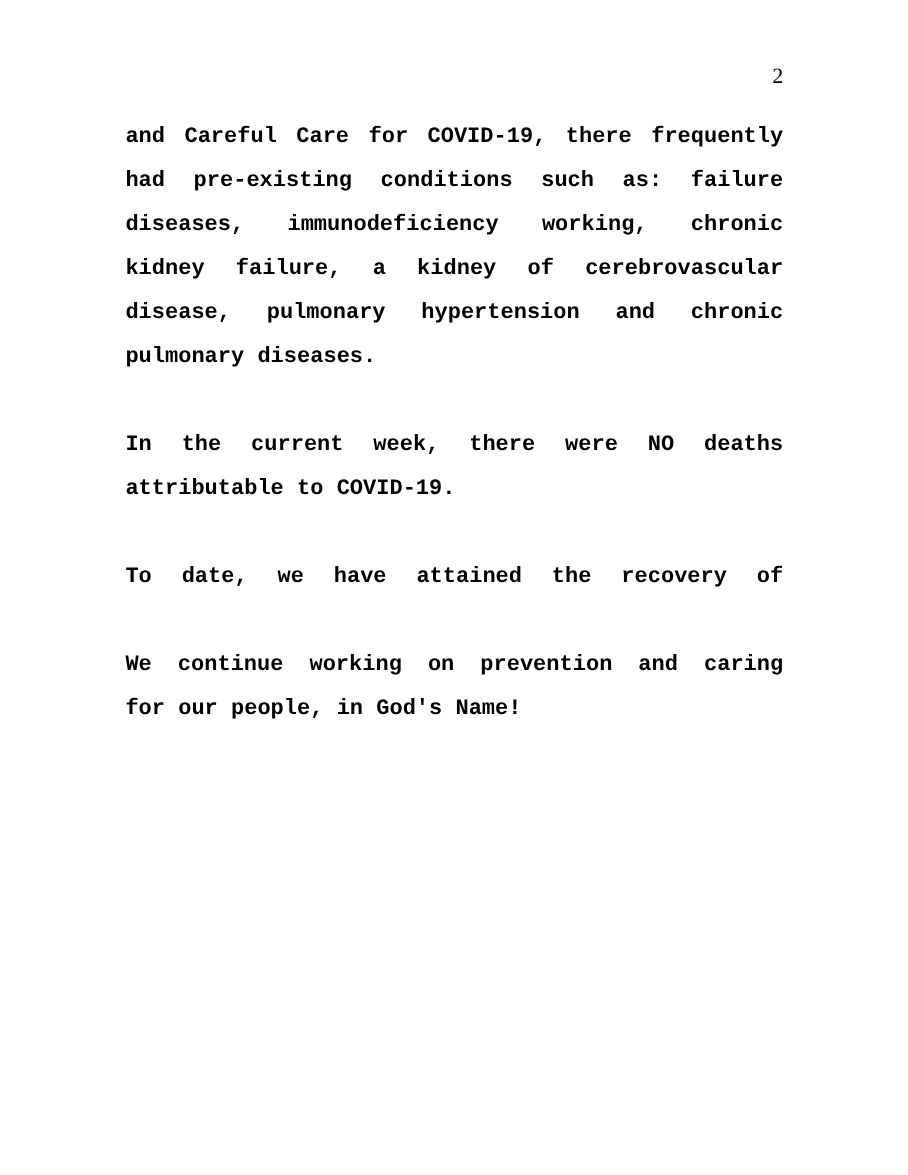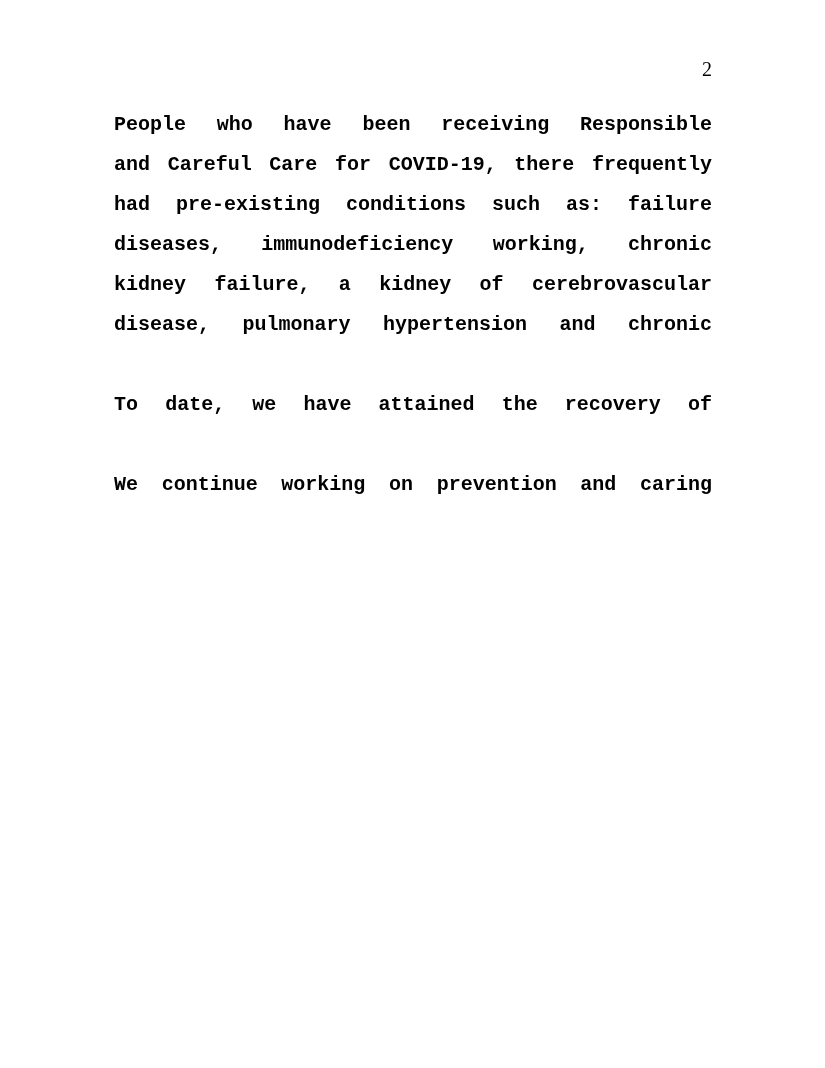--- a/index.html
+++ b/index.html
@@ -54,31 +54,36 @@
 </head>
 <body>
 
 <div class="page">
 
   <div class="page-number">2</div>
 
   <div class="doc-body">
 
     <div class="paragraph">
-      <div class="line">People who have been receiving Responsible</div>
       <div class="line">and Careful Care for COVID-19, there frequently</div>
       <div class="line">had pre-existing conditions such as: failure</div>
       <div class="line">diseases, immunodeficiency working, chronic</div>
       <div class="line">kidney failure, a kidney of cerebrovascular</div>
       <div class="line">disease, pulmonary hypertension and chronic</div>
+      <div class="line last">pulmonary diseases.</div>
     </div>
 
+    <div class="paragraph">
+      <div class="line">In the current week, there were NO deaths</div>
+      <div class="line last">attributable to COVID-19.</div>
+    </div>
 
     <div class="paragraph">
       <div class="line">To date, we have attained the recovery of</div>
     </div>
 
     <div class="paragraph">
       <div class="line">We continue working on prevention and caring</div>
+      <div class="line last">for our people, in God's Name!</div>
     </div>
 
   </div>
 </div>
 
 </body></html>

